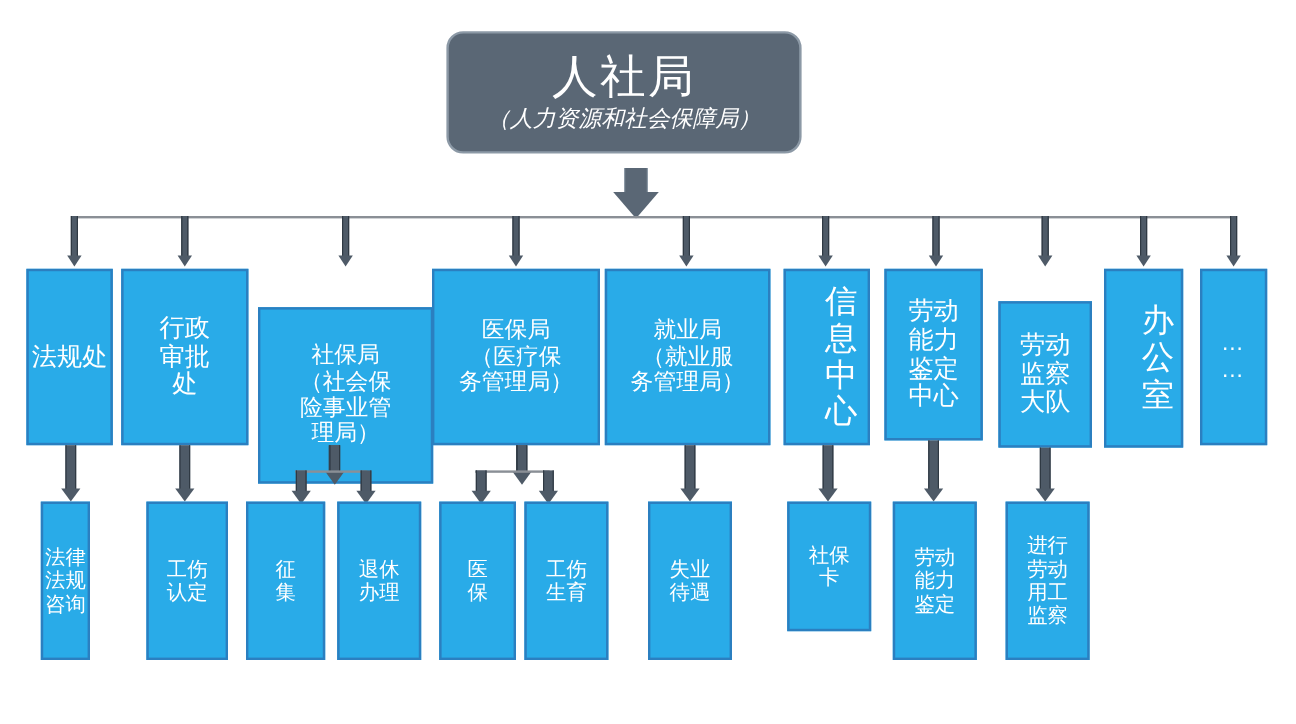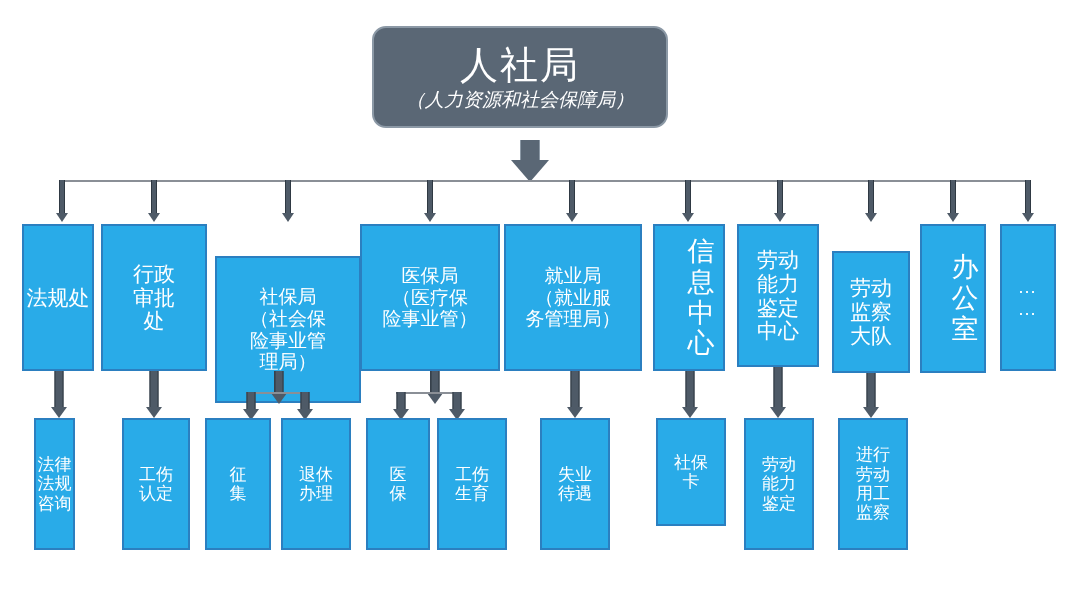--- a/index.html
+++ b/index.html
@@ -204,21 +204,21 @@
   <div class="box lvl2 small" style="left:215px; top:224px; width:146px; height:147px;margin-top:32px;">
     <span class="label">社保局
 （社会保
 险事业管
 理局）</span>
   </div>
 
   <div class="box lvl2 small" style="left:360px; top:224px; width:140px; height:147px;">
     <span class="label">医保局
 （医疗保
-险事业管）</span>
+务管理局）</span>
   </div>
 
   <div class="box lvl2 small" style="left:504px; top:224px; width:138px; height:147px;text-align:center;">
     <span class="label">就业局
 （就业服
 务管理局）</span>
   </div>
 
   <div class="box lvl2 big" style="left:653px; top:224px; width:72px; height:147px;">
     <span class="label">信息

